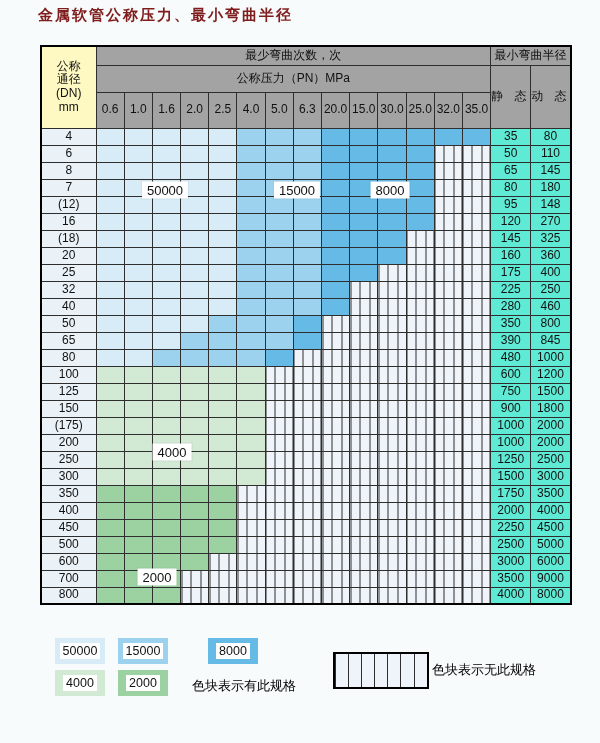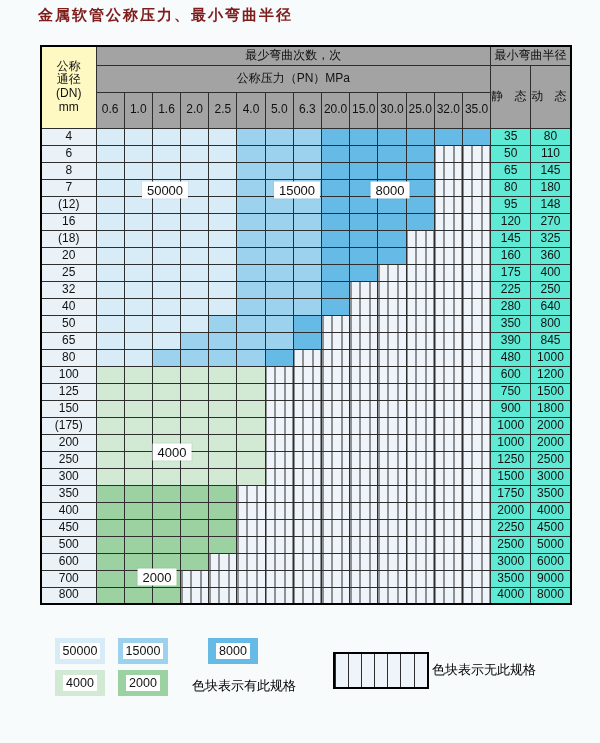--- a/index.html
+++ b/index.html
@@ -291,21 +291,21 @@
           <td class="c-m"></td>
           <td class="c-m"></td>
           <td class="c-m"></td>
           <td class="c-d"></td>
           <td class="c-s"></td>
           <td class="c-s"></td>
           <td class="c-s"></td>
           <td class="c-s"></td>
           <td class="c-s"></td>
           <td class="val">280</td>
-          <td class="val">640</td>
+          <td class="val">460</td>
         </tr>
         <tr class="dr">
           <td class="rowlab">50</td>
           <td class="c-l"></td>
           <td class="c-l"></td>
           <td class="c-l"></td>
           <td class="c-l"></td>
           <td class="c-m"></td>
           <td class="c-m"></td>
           <td class="c-m"></td>

